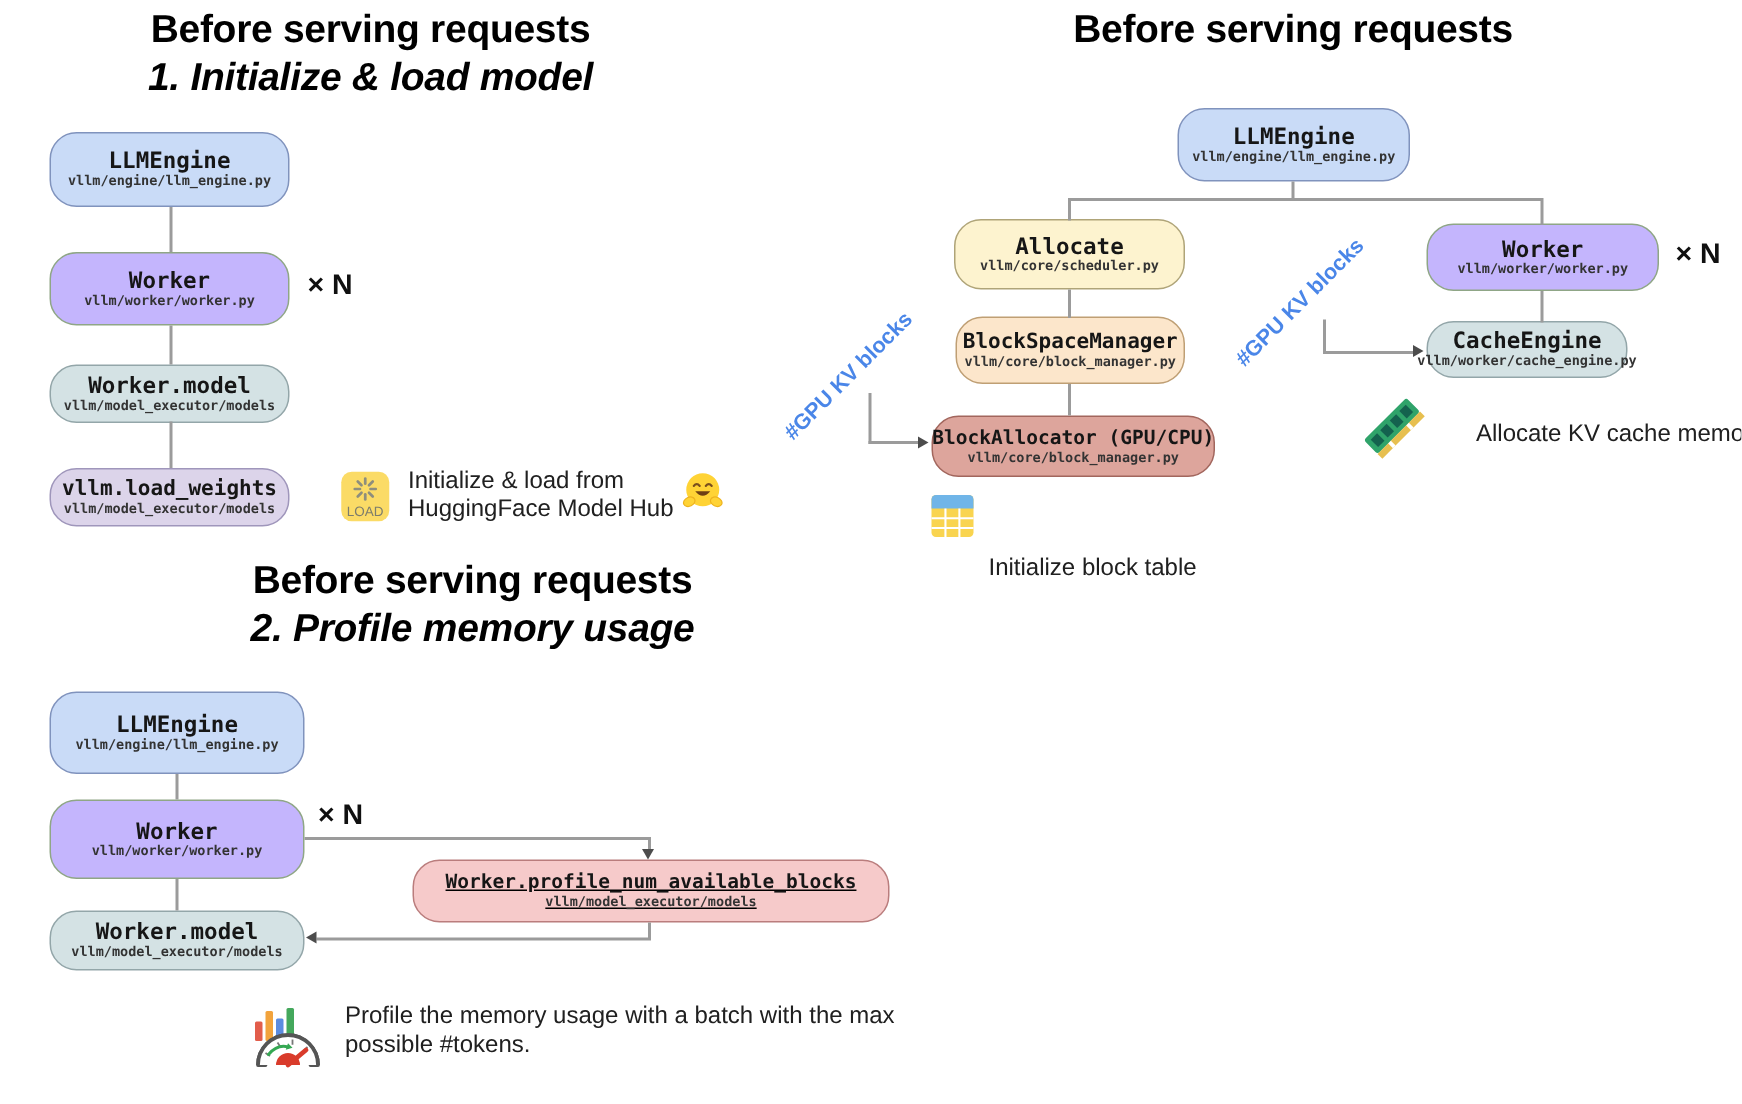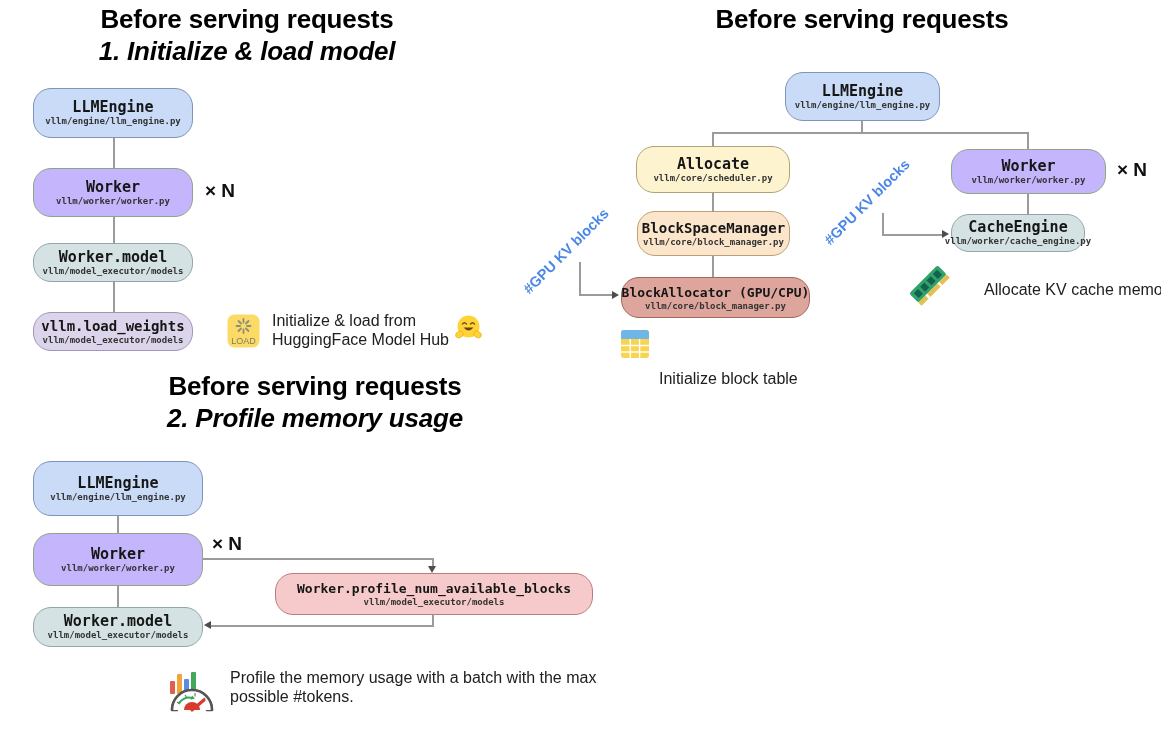--- a/index.html
+++ b/index.html
@@ -11,21 +11,21 @@
   .node{position:absolute;border-radius:18px;display:flex;flex-direction:column;align-items:center;
         justify-content:center;font-family:"DejaVu Sans Mono",monospace;box-sizing:border-box;}
   .node .t{font-weight:bold;color:#161616;font-size:15px;line-height:17px;white-space:nowrap;}
   .node .p{font-weight:bold;font-size:9px;line-height:11px;color:#333;white-space:nowrap;}
   .t-14{font-size:14px !important;}
   .t-13{font-size:13px !important;}
   .c-blue   {background:#c9dbf7;border:1.5px solid #8093bd;}
   .c-green  {background:#c4b5fd;border:1.5px solid #8fa686;}
   .c-cyan   {background:#d4e2e4;border:1.5px solid #93a6a9;}
   .c-purple {background:#dcd4ea;border:1.5px solid #9f96bb;}
-  .c-pink   {background:#f6caca;border:1.5px solid #ba7d7d;}
+  .c-pink   {background:#f6caca;border:1.5px solid #ba7d7d;text-decoration:underline;}
   .c-yellow {background:#fdf3cf;border:1.5px solid #afa478;}
   .c-peach  {background:#fce6cb;border:1.5px solid #bf9f74;}
   .c-salmon {background:#dda59c;border:1.5px solid #a2665d;}
   .vl{position:absolute;width:1.5px;background:#9b9b9b;}
   .hl{position:absolute;height:1.5px;background:#9b9b9b;}
   .arr{position:absolute;width:0;height:0;}
   .arr-down {border-left:4.5px solid transparent;border-right:4.5px solid transparent;border-top:7px solid #4c4c4c;}
   .arr-left {border-top:4.5px solid transparent;border-bottom:4.5px solid transparent;border-right:7px solid #4c4c4c;}
   .arr-right{border-top:4.5px solid transparent;border-bottom:4.5px solid transparent;border-left:7px solid #4c4c4c;}
   .mult{position:absolute;font-size:19px;font-weight:700;color:#101010;white-space:nowrap;}

